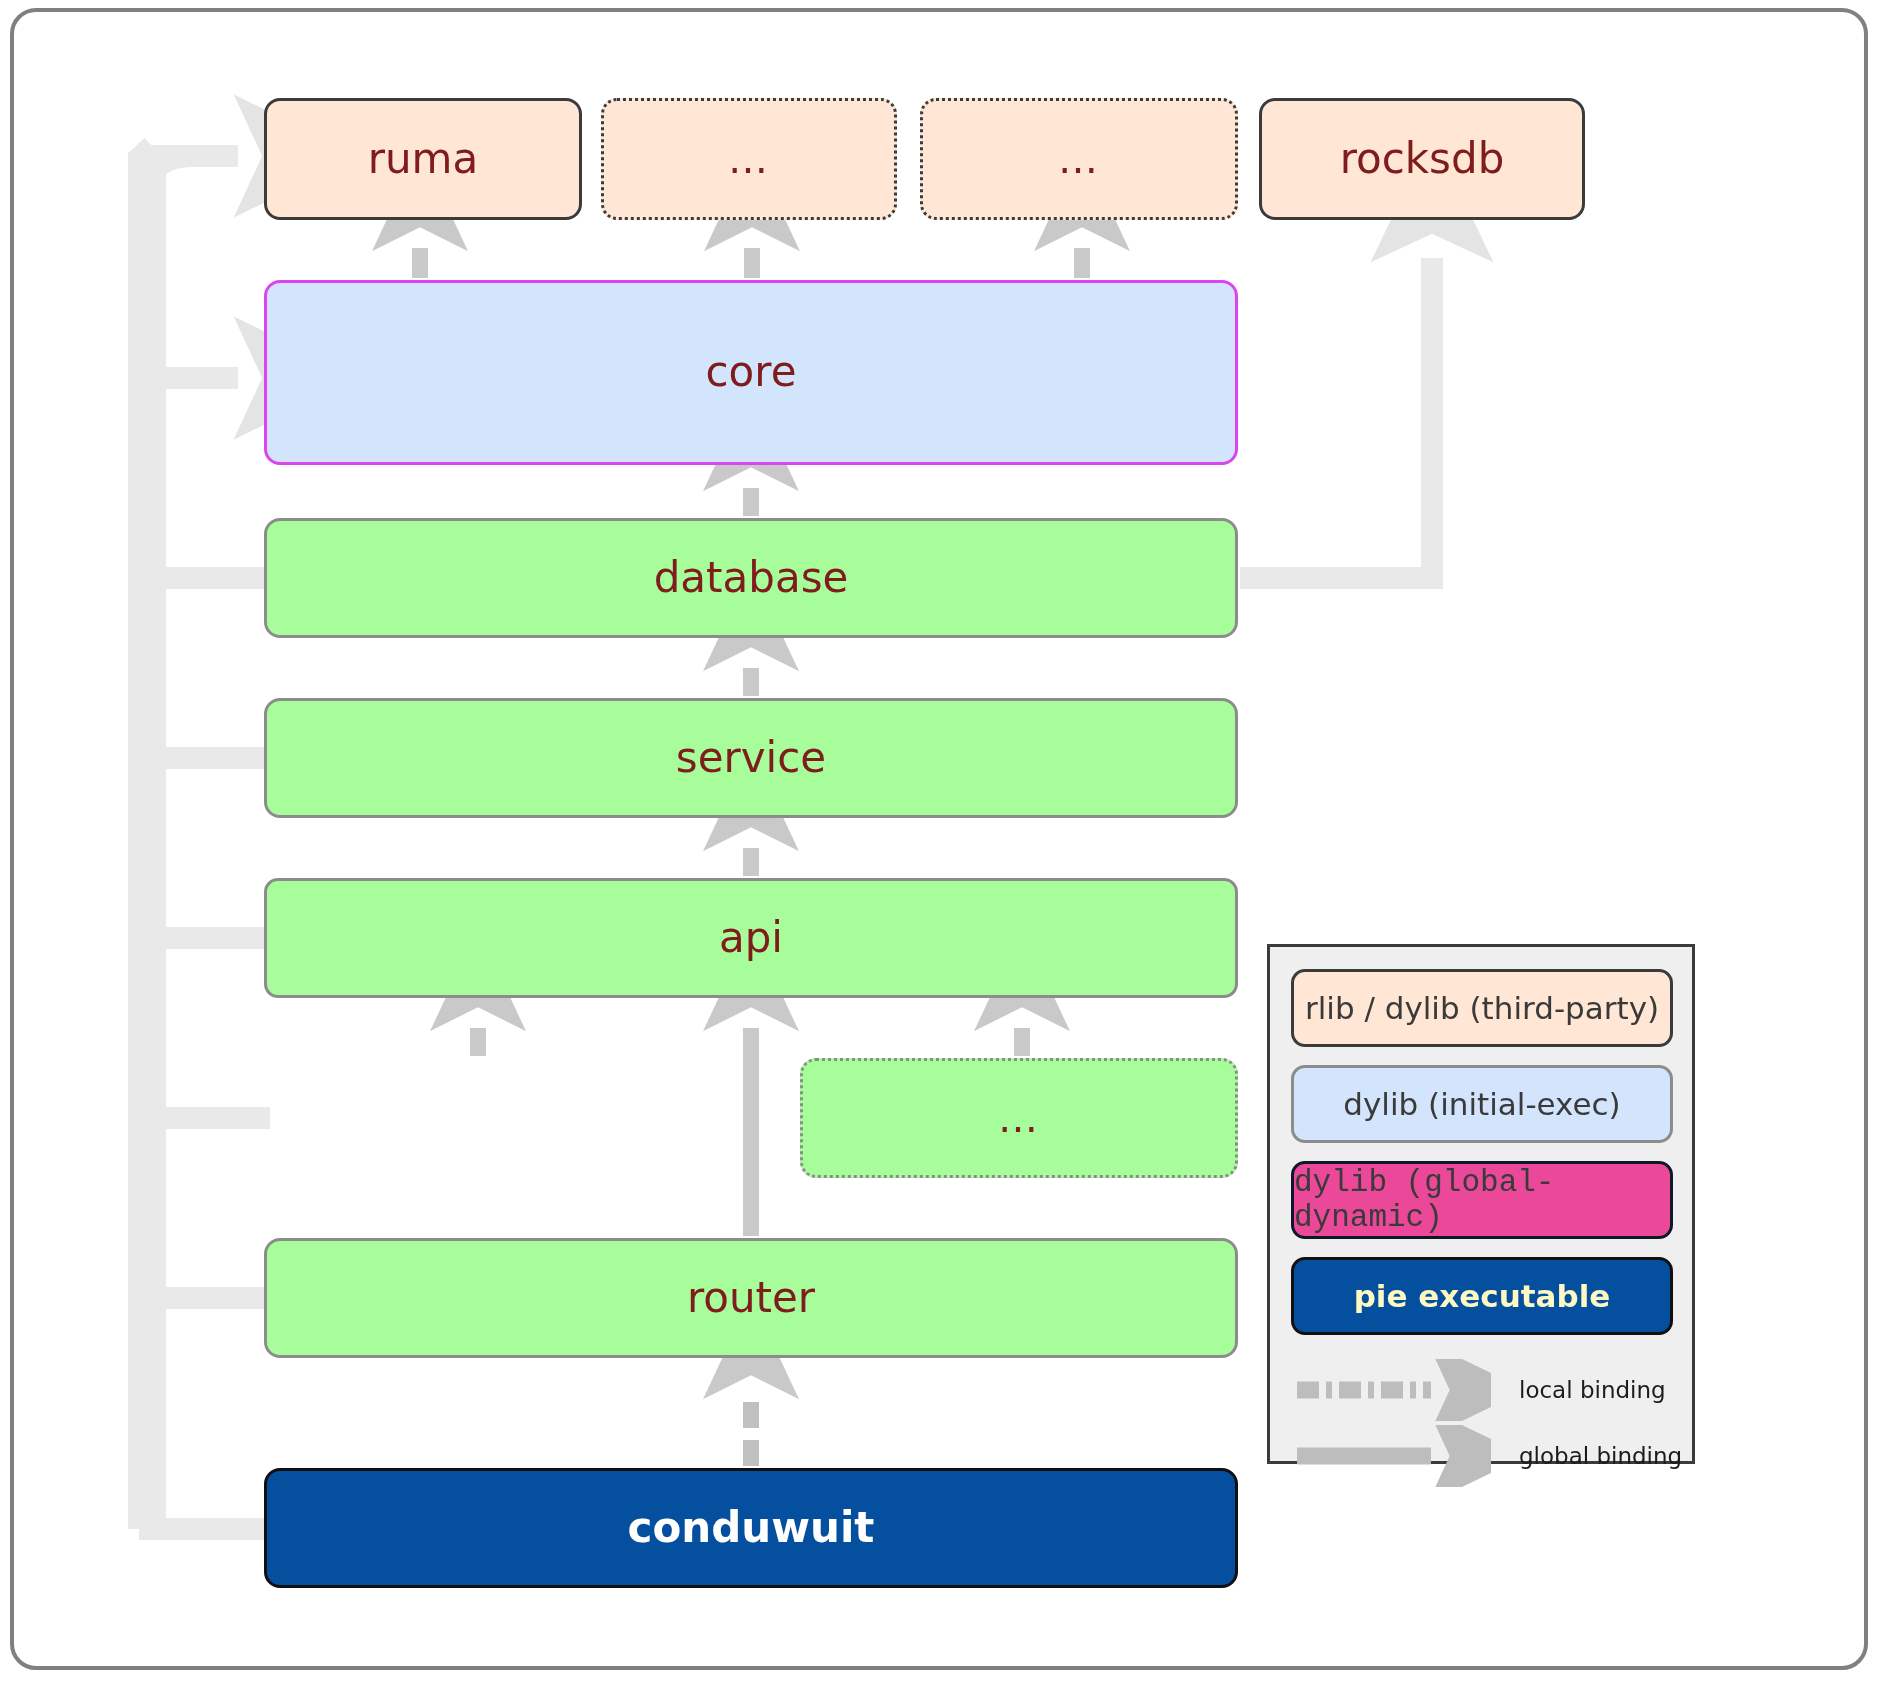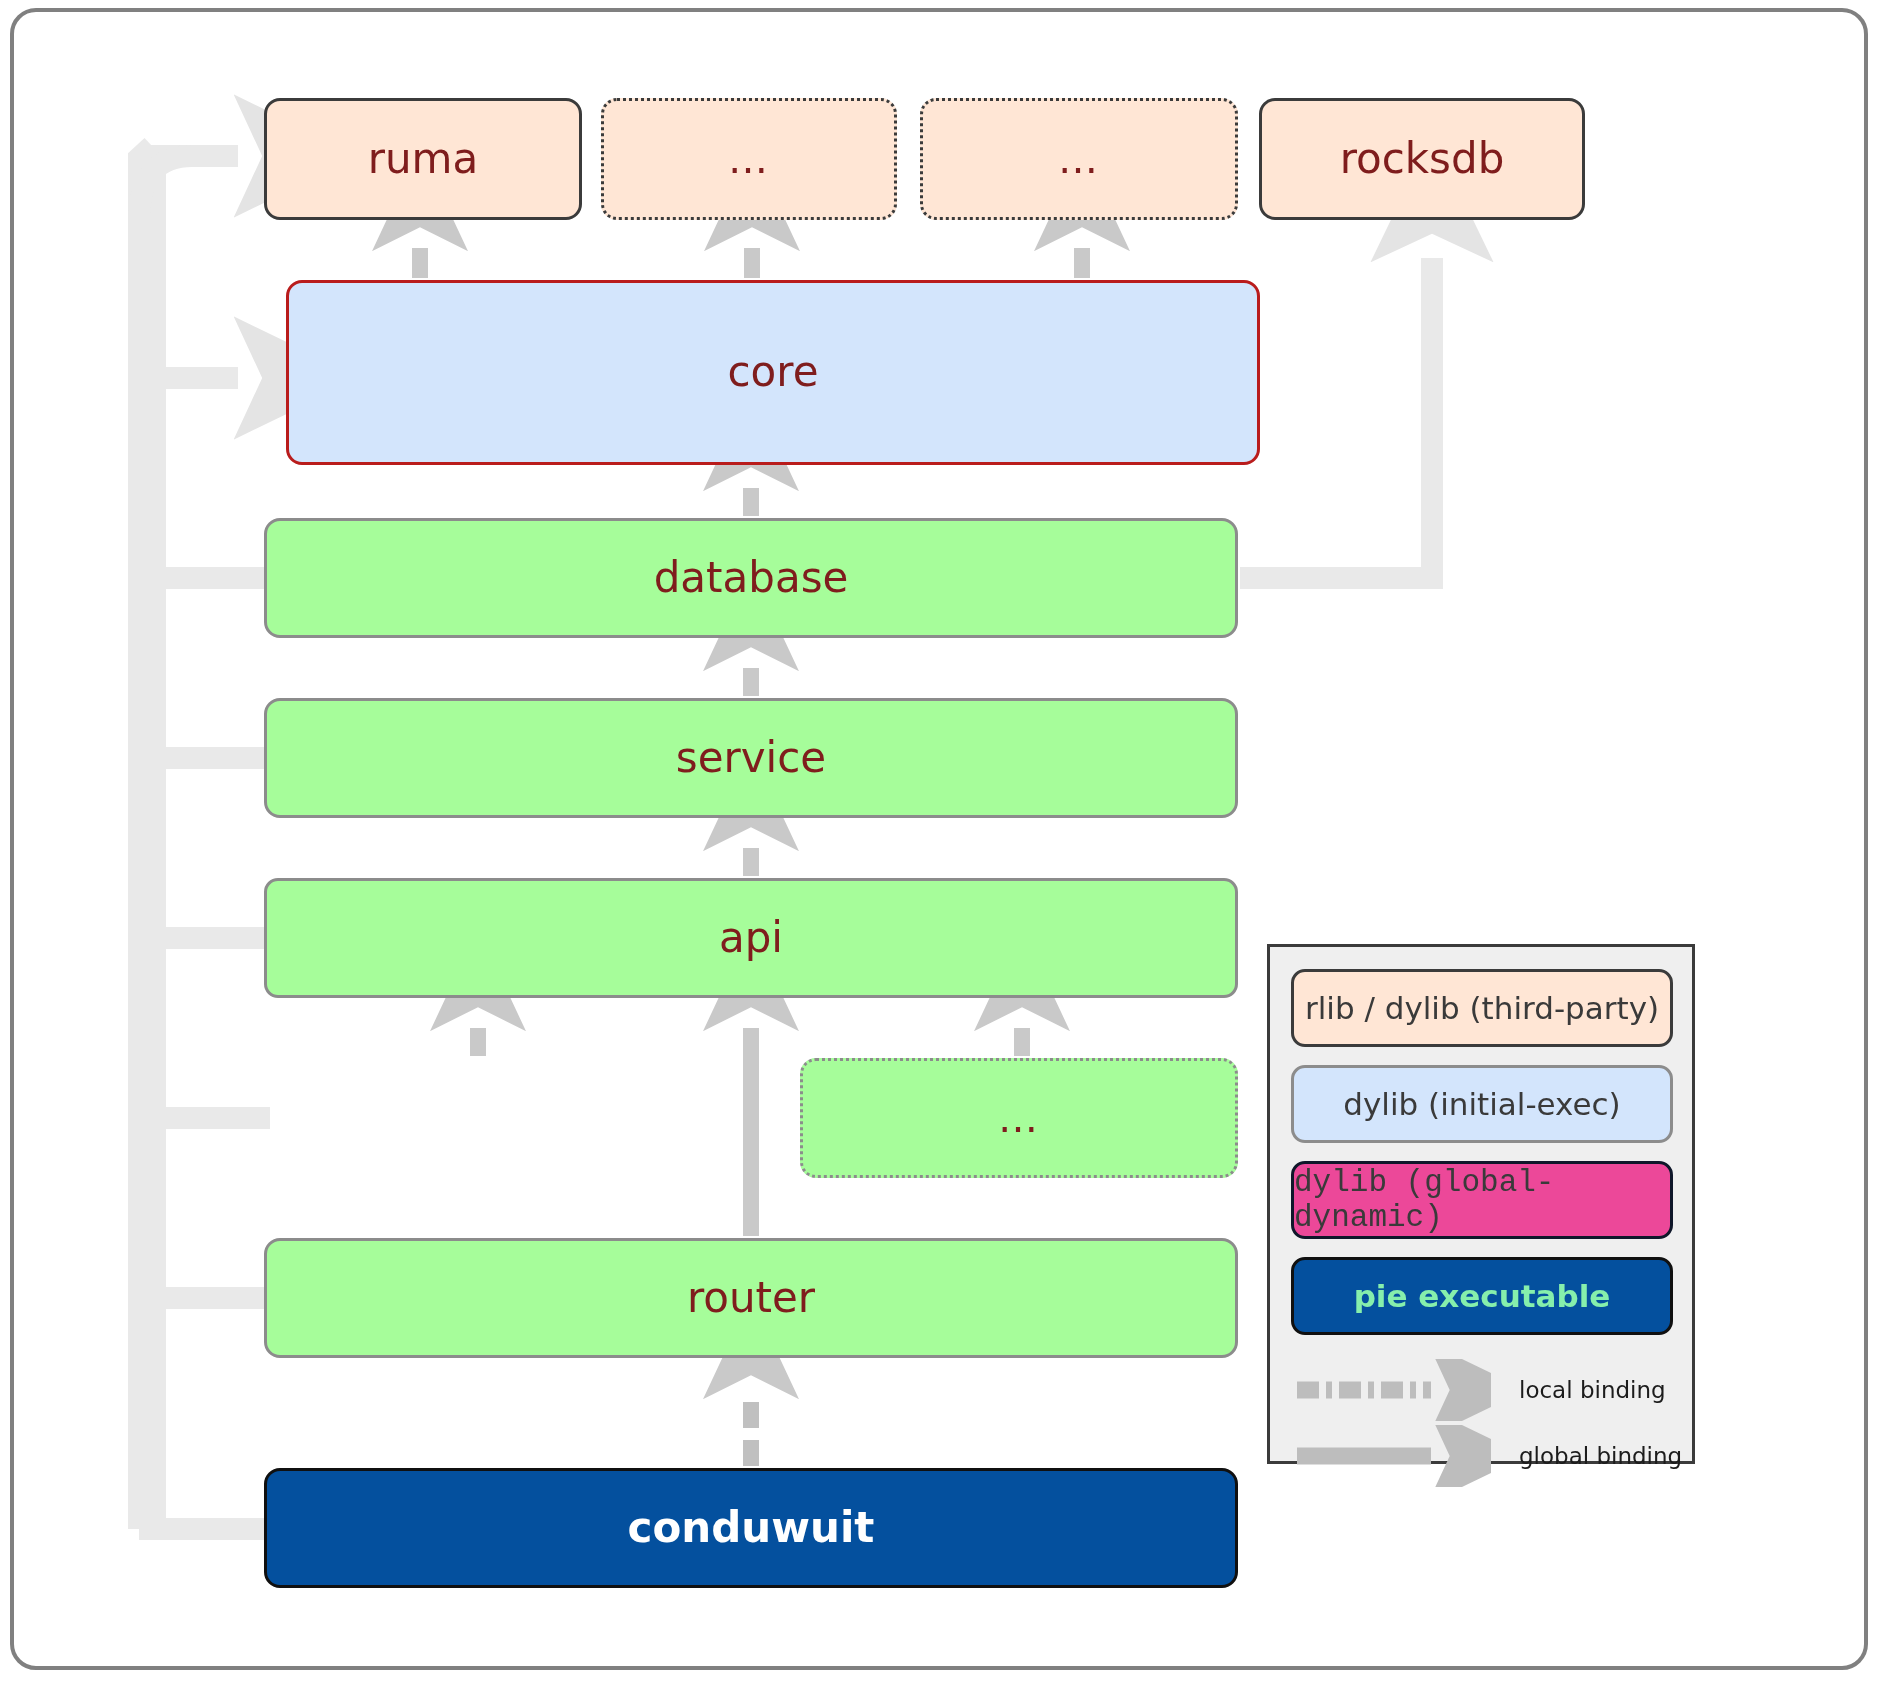--- a/index.html
+++ b/index.html
@@ -25,39 +25,39 @@
     display:flex;align-items:center;justify-content:center;
     border-radius:16px;
     color:#7f1d1d;
     text-align:center;
     line-height:1.1;
   }
   .node span{display:block;pointer-events:none;}
 
   .n-orange{background:#ffe6d5;border:3px solid #3b3b3b;}
   .n-orange-dot{background:#ffe6d5;border:3px dotted #3b3b3b;}
-  .n-blue{background:#d3e5fc;border:3px solid #b91c1c;margin-left:22px;}
+  .n-blue{background:#d3e5fc;border:3px solid #d946ef;}
   .n-green{background:#a6fd9a;border:3px solid #8c8c8c;}
   .n-green-dot{background:#a6fd9a;border:3px dotted #8c8c8c;}
   .n-navy{background:#04509e;border:3px solid #101010;color:#ffffff;}
 
   .fs-big{font-size:42px;}
   .fs-dots{font-size:40px;letter-spacing:2px;}
 
   
   #legend{
     position:absolute;left:1267px;top:944px;width:428px;height:520px;
     background:#efefef;border:3px solid #3b3b3b;box-sizing:border-box;
   }
   .lg-chip{
     position:absolute;left:21px;width:382px;height:78px;
     box-sizing:border-box;display:flex;align-items:center;justify-content:center;
     border-radius:14px;font-size:31px;color:#3a3a3a;
   }
-  .lg-chip.navy{color:#86efac;font-weight:bold;}
+  .lg-chip.navy{color:#fef9c3;font-weight:bold;}
   .lg-row{
     position:absolute;left:21px;width:388px;height:62px;
     display:flex;align-items:center;
   }
   .lg-row .lbl{
     position:absolute;left:228px;top:50%;transform:translateY(-50%);
     font-size:23px;color:#1c1c1c;white-space:nowrap;
   }
 </style>
 </head>

